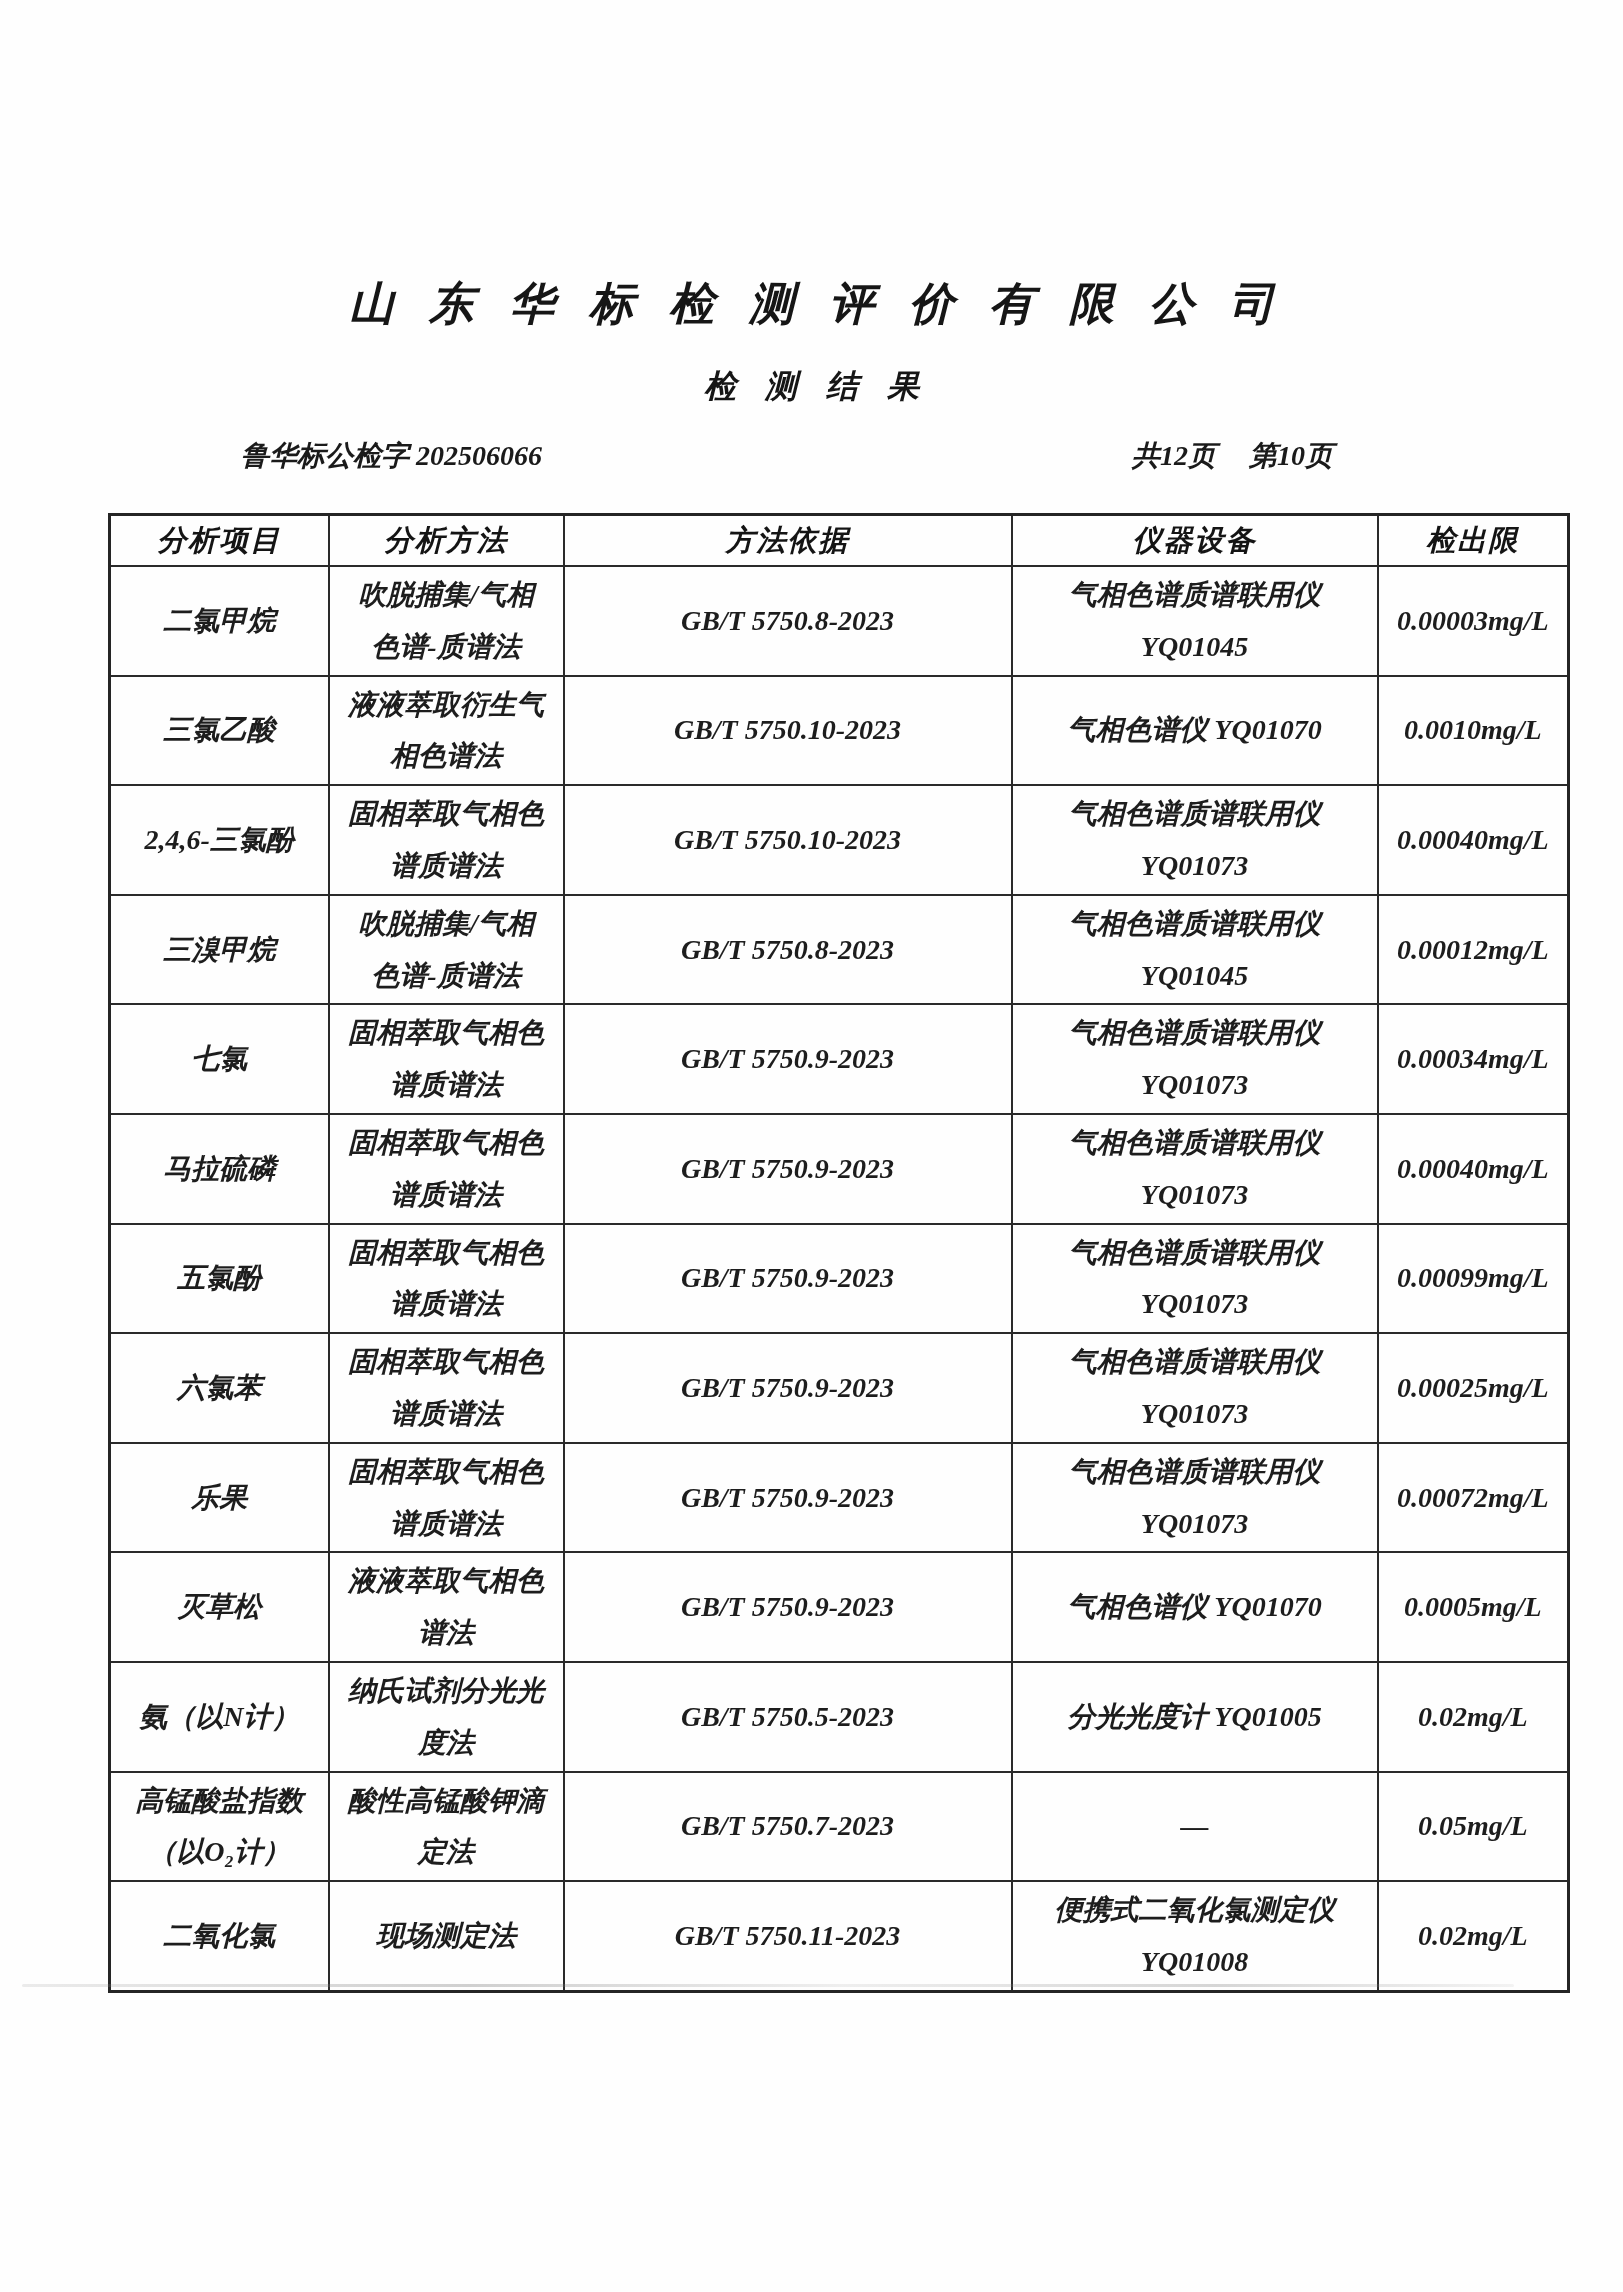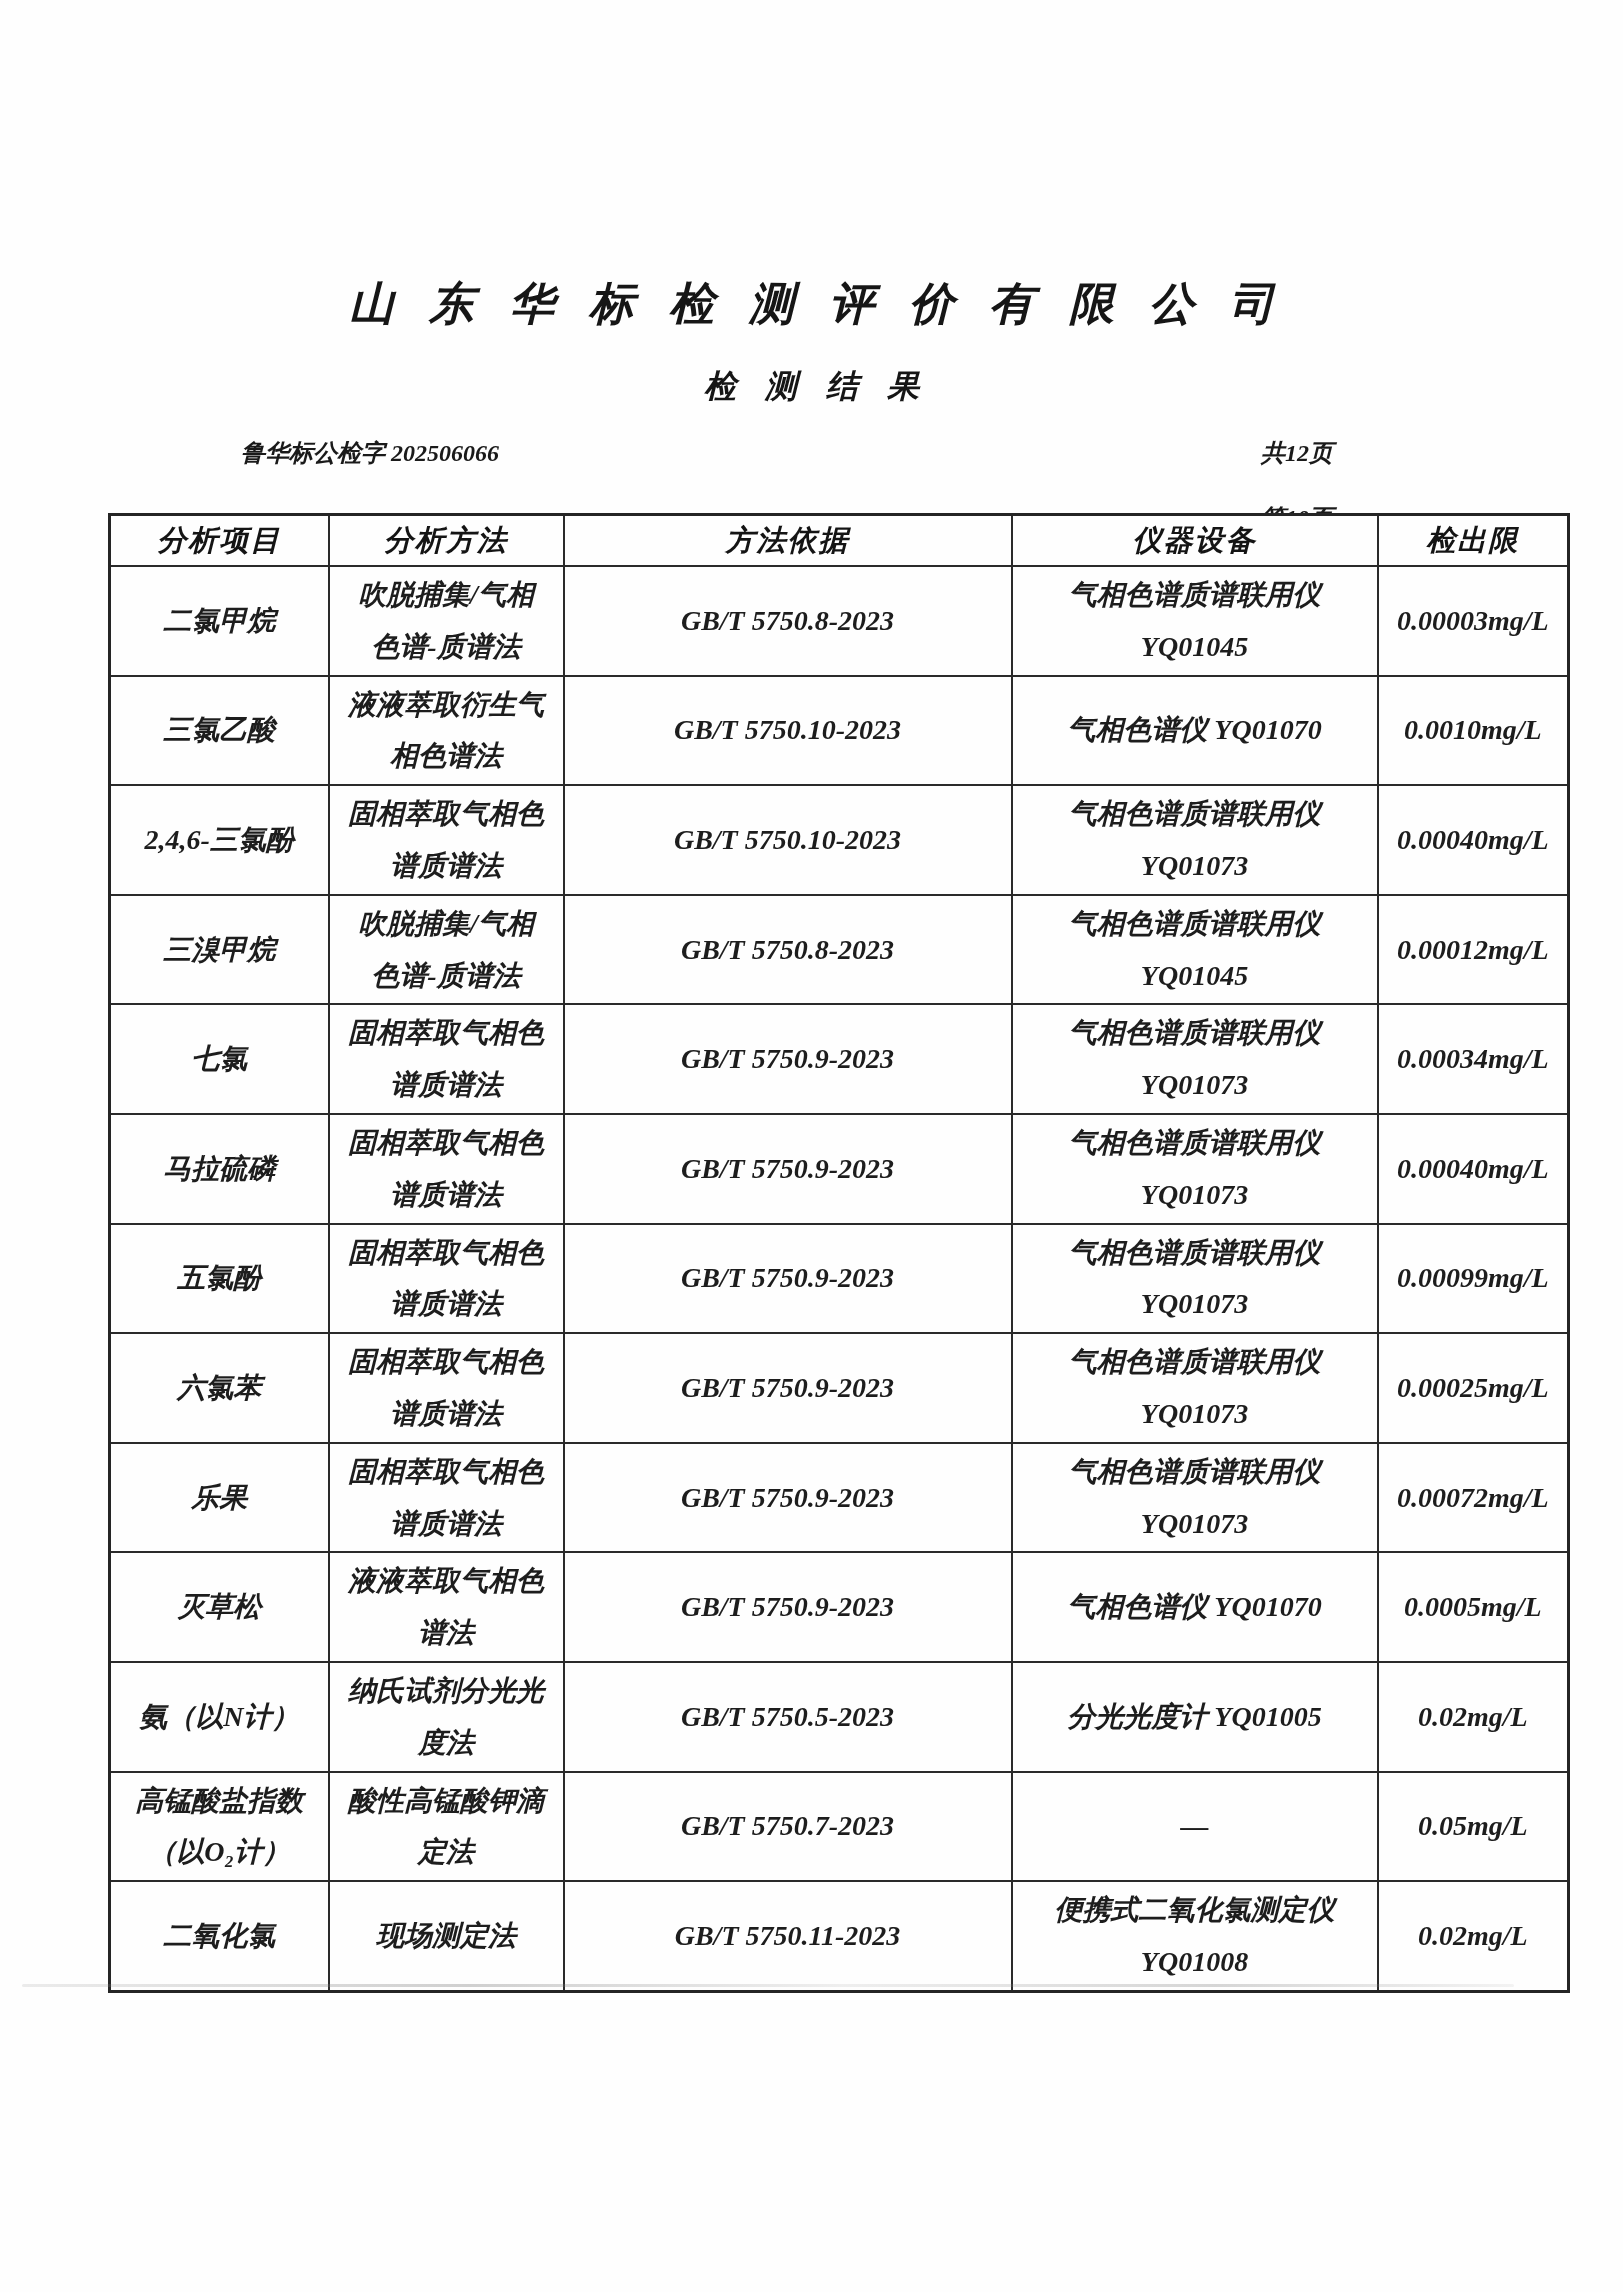--- a/index.html
+++ b/index.html
@@ -46,28 +46,27 @@
     color: #161616;
   }
   .meta-row {
     position: absolute;
     top: 437px;
     left: 241px;
     width: 1092px;
     display: flex;
     justify-content: space-between;
     align-items: baseline;
-    font-size: 24px;
+    font-size: 28px;
     font-weight: 700;
     color: #1a1a1a;
   }
   .meta-row .pages {
     display: flex;
     gap: 33px;
-    flex-direction: column;
   }
   .table-wrap {
     position: absolute;
     top: 513px;
     left: 64px;
     padding-left: 44px;
   }
   table.results {
     border-collapse: collapse;
     table-layout: fixed;

